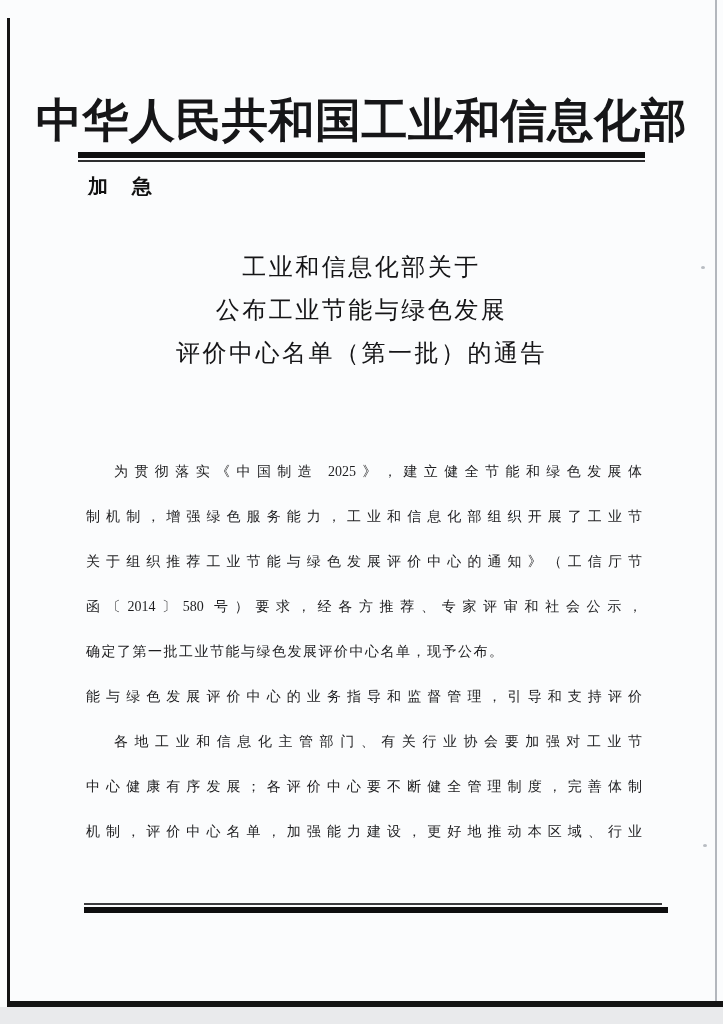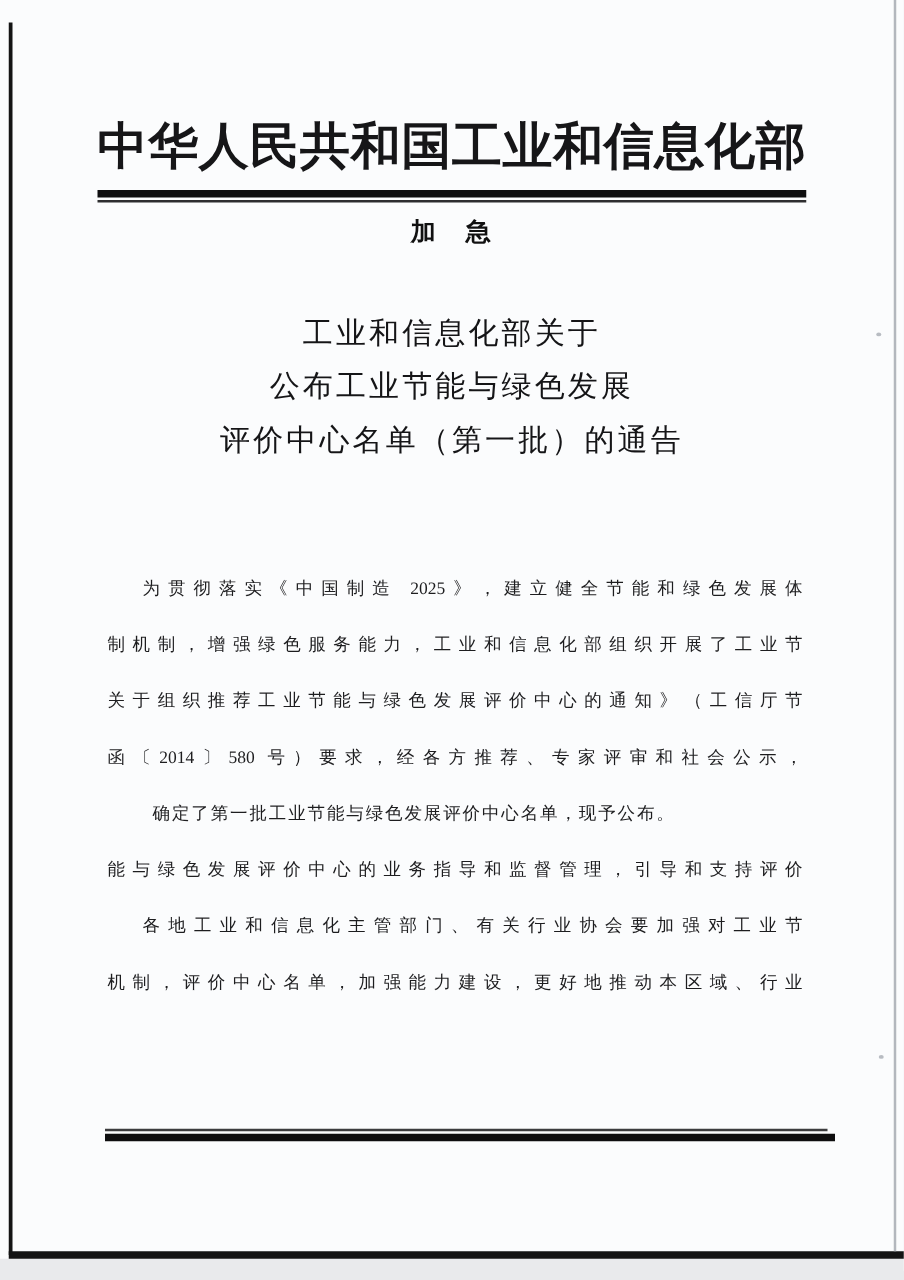--- a/index.html
+++ b/index.html
@@ -30,33 +30,33 @@
     width: 2px; height: 1001px; background: #b3b7bd;
   }
   .speck { position: absolute; background: #b8bcc2; border-radius: 50%; }
   .speck-1 { left: 701px; top: 266px; width: 4px; height: 3px; }
   .speck-2 { left: 703px; top: 844px; width: 4px; height: 3px; }
 
   
   .masthead {
     position: absolute; left: 0; top: 92px; width: 723px;
     margin: 0; text-align: center;
-    font-size: 40px; font-weight: bold; letter-spacing: 0.5px;
+    font-size: 46px; font-weight: bold; letter-spacing: 0.5px;
     color: #161618; line-height: 1.25;
   }
   .masthead-rule {
     position: absolute; left: 78px; top: 152px; width: 567px; height: 12px;
   }
   .masthead-rule .thick { height: 6px; background: #0f0f10; }
   .masthead-rule .thin  { height: 2px; background: #2e2e30; margin-top: 2px; }
 
   
   .meta-row {
     position: absolute; left: 88px; top: 172px; width: 547px; height: 28px;
-    display: flex; align-items: center; flex-direction: column;
+    display: flex; align-items: center;
   }
   .urgency {
     font-size: 20px; font-weight: bold; letter-spacing: 2px; color: #111;
   }
   .doc-number {
     font-size: 19px; letter-spacing: 3px; color: #1b1b1d;
   }
 
   
   .doc-title {
@@ -71,21 +71,21 @@
   
   .doc-body {
     position: absolute; left: 86px; top: 449px; width: 556px;
   }
   .b-line {
     margin: 0; font-size: 14px; line-height: 45px; color: #1d1d1f;
     text-align: justify; text-align-last: justify;
     text-justify: inter-character;
     white-space: nowrap;
   }
-  .b-line.para-end { text-align-last: left; letter-spacing: 1.5px; margin-left: 36px; }
+  .b-line.para-end { text-align-last: left; letter-spacing: 1.5px; }
   .b-line.indent { text-indent: 2em; }
 
   
   .footer-rule {
     position: absolute; left: 84px; top: 903px; width: 584px;
   }
   .footer-rule .thin  { height: 2px; background: #3c3c3e; width: 578px; }
   .footer-rule .thick { height: 6px; background: #0e0e0f; margin-top: 2px; }
 </style>
 </head>
@@ -117,20 +117,21 @@
   </div>
 
   <div class="doc-body">
     <p class="b-line indent">为贯彻落实《中国制造 2025》，建立健全节能和绿色发展体</p>
     <p class="b-line">制机制，增强绿色服务能力，工业和信息化部组织开展了工业节</p>
     <p class="b-line">关于组织推荐工业节能与绿色发展评价中心的通知》（工信厅节</p>
     <p class="b-line">函〔2014〕580 号）要求，经各方推荐、专家评审和社会公示，</p>
     <p class="b-line para-end">确定了第一批工业节能与绿色发展评价中心名单，现予公布。</p>
     <p class="b-line">能与绿色发展评价中心的业务指导和监督管理，引导和支持评价</p>
     <p class="b-line indent">各地工业和信息化主管部门、有关行业协会要加强对工业节</p>
+    <p class="b-line">中心健康有序发展；各评价中心要不断健全管理制度，完善体制</p>
     <p class="b-line">机制，评价中心名单，加强能力建设，更好地推动本区域、行业</p>
   </div>
 
   <div class="footer-rule">
     <div class="thin"></div>
     <div class="thick"></div>
   </div>
 
 </div>
 

